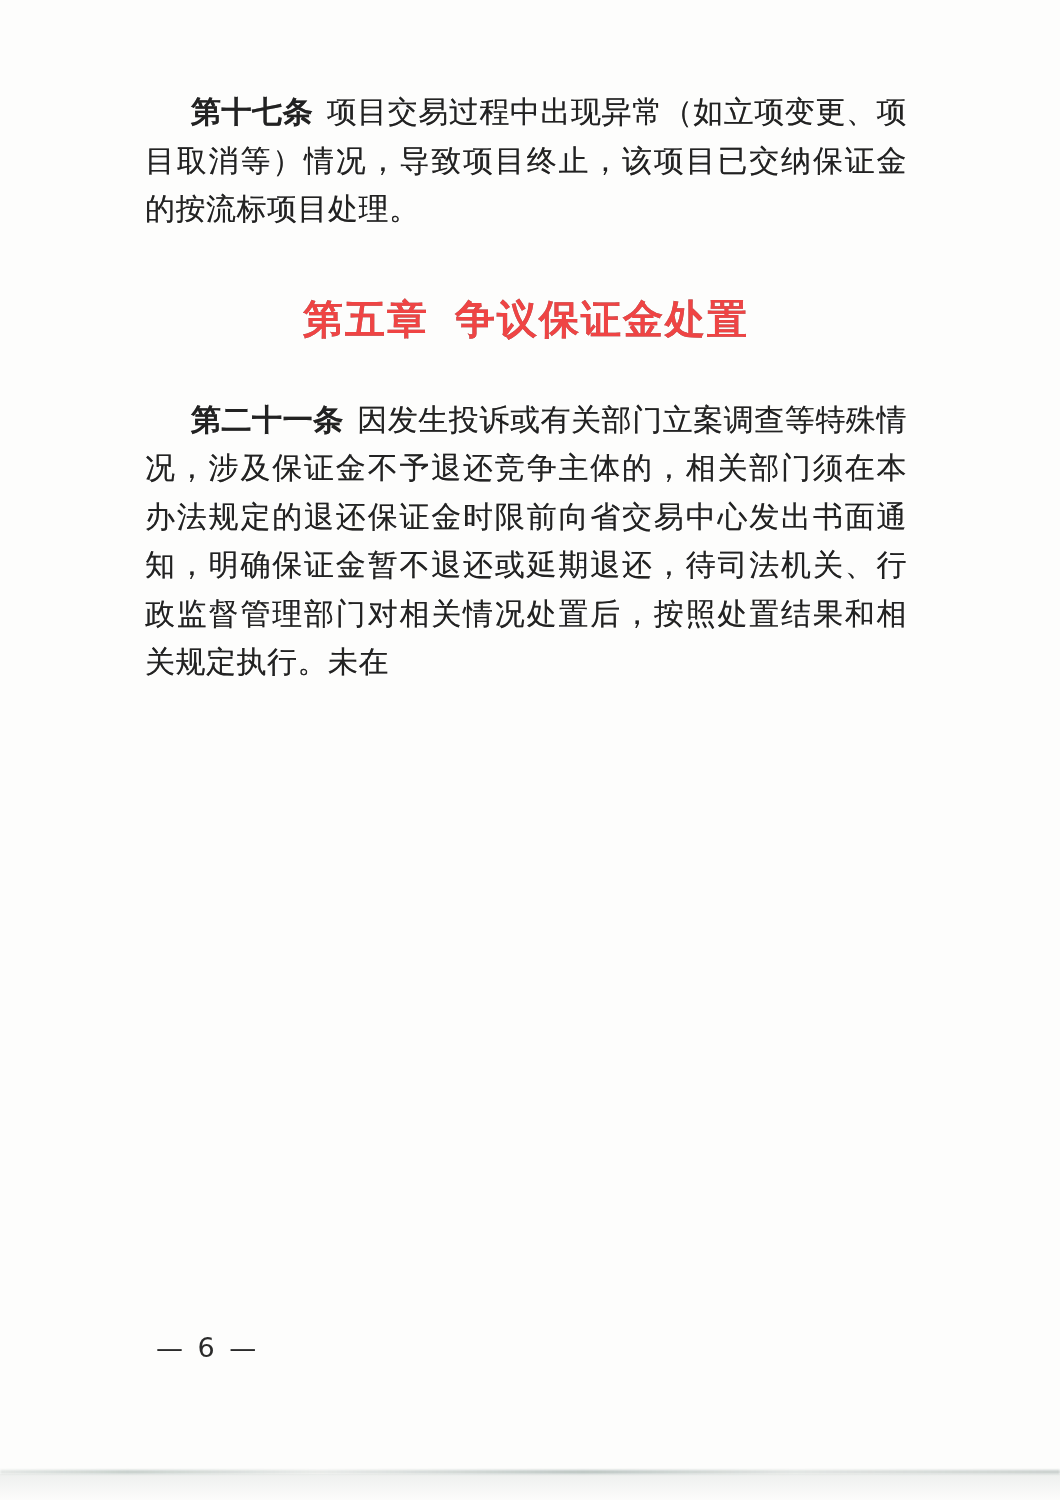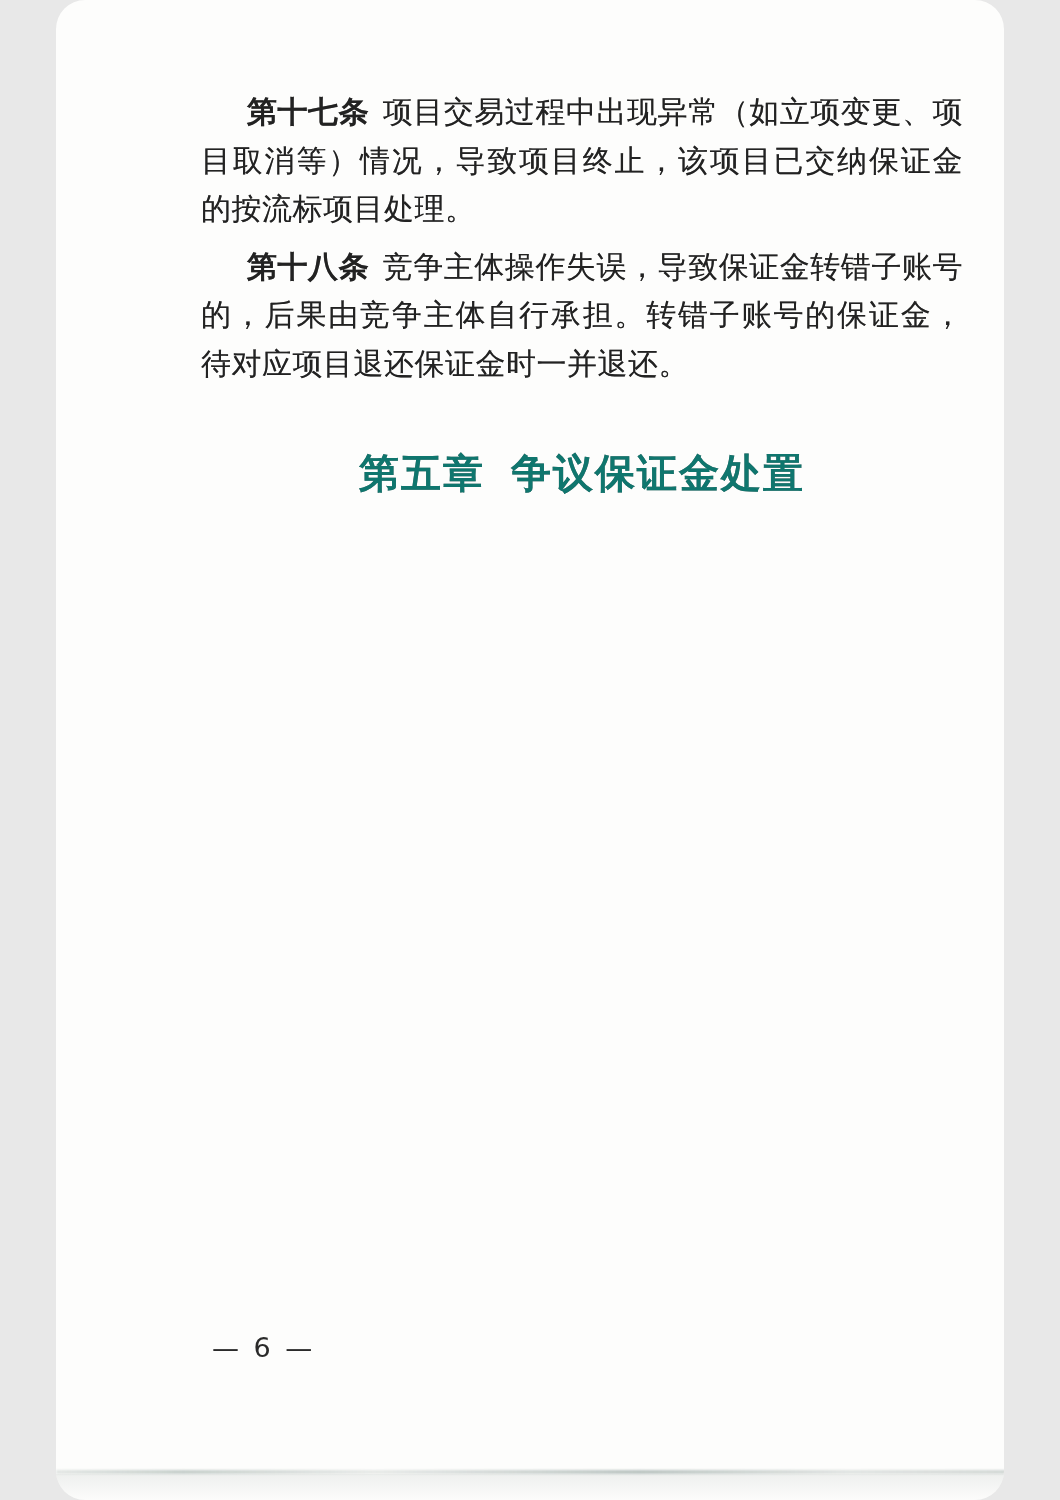--- a/index.html
+++ b/index.html
@@ -2,28 +2,27 @@
 <html><head>
 <meta charset="utf-8">
 <style>
   html, body {
     margin: 0;
     padding: 0;
     background: #e8e8e8;
   }
   .page {
     position: relative;
-    width: 948px;
+    width: 1060px;
     height: 1500px;
     margin: 0 auto;
     background: #fdfdfc;
     overflow: hidden;
     font-family: "DejaVu Serif", "Liberation Serif", serif;
     color: #1c1c1c;
-    border-radius: 29px;
   }
   .content {
     position: absolute;
     left: 145px;
     top: 88px;
     width: 762px;
   }
   .para {
     font-size: 30px;
     line-height: 48.5px;
@@ -39,21 +38,21 @@
     font-weight: bold;
     margin-right: 0.45em;
   }
   .chapter-heading {
     margin: 60px 0 52px 0;
     text-align: center;
     font-weight: bold;
     font-size: 40px;
     line-height: 50px;
     letter-spacing: 2px;
-    color: #0f766e;
+    color: #ef4444;
     text-shadow: 0 0 0.6px rgba(30,30,30,0.6);
   }
   .chapter-heading .chapter-label {
     margin-right: 26px;
   }
   .page-number {
     position: absolute;
     left: 156px;
     top: 1332px;
     font-size: 27px;
@@ -89,30 +88,30 @@
 <body>
 
 <div class="page">
 
   <div class="content">
 
     <p class="para">
       <span class="art-label">第十七条</span><span>项目交易过程中出现异常（如立项变更、项目取消等）情况，导致项目终止，该项目已交纳保证金的按流标项目处理。</span>
     </p>
 
-    <p class="para">
-      <span class="art-label">第十八条</span><span>竞争主体操作失误，导致保证金转错子账号的，后果由竞争主体自行承担。转错子账号的保证金，待对应项目退还保证金时一并退还。</span>
-    </p>
 
 
 
     <h2 class="chapter-heading">
       <span class="chapter-label">第五章</span><span>争议保证金处置</span>
     </h2>
 
+    <p class="para">
+      <span class="art-label">第二十一条</span><span>因发生投诉或有关部门立案调查等特殊情况，涉及保证金不予退还竞争主体的，相关部门须在本办法规定的退还保证金时限前向省交易中心发出书面通知，明确保证金暂不退还或延期退还，待司法机关、行政监督管理部门对相关情况处置后，按照处置结果和相关规定执行。未在</span>
+    </p>
 
   </div>
 
   <div class="page-number">— 6 —</div>
 
   <div class="scan-edge"></div>
   <div class="scan-bottom"></div>
 
 </div>
 

